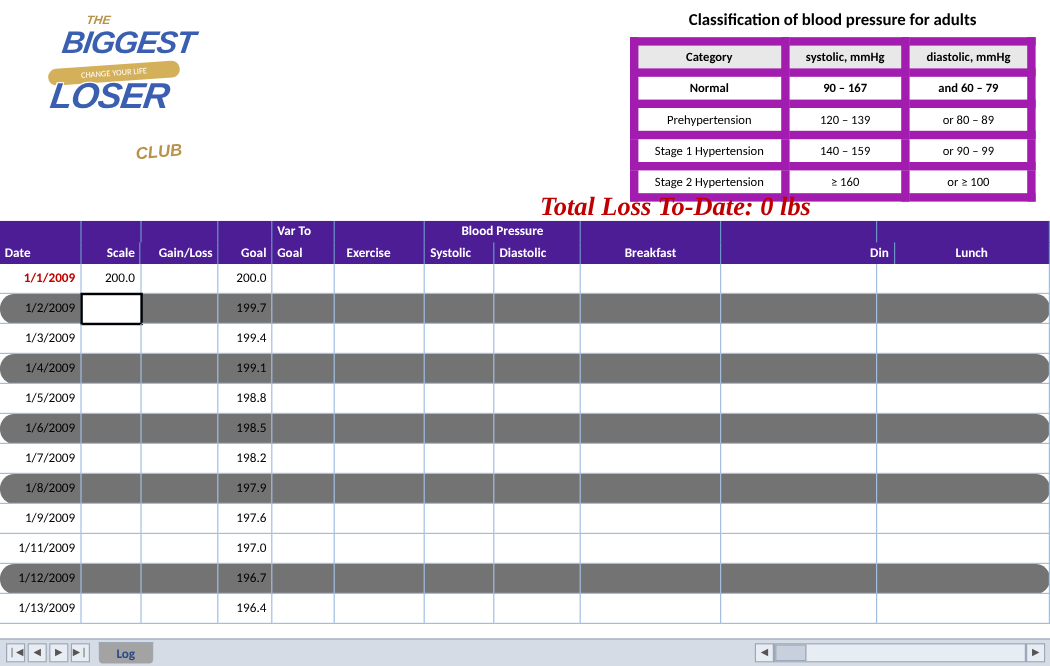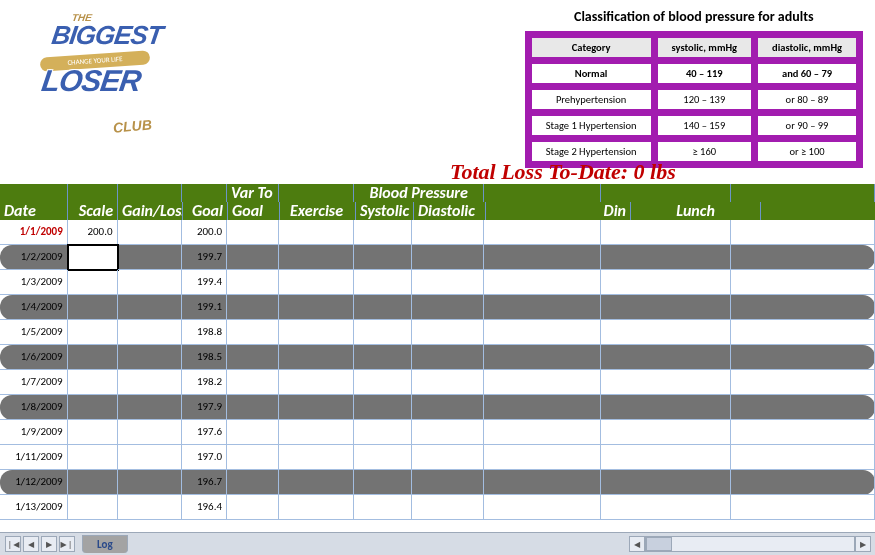--- a/index.html
+++ b/index.html
@@ -18,21 +18,21 @@
 .bp-title { text-align: center; font-weight: bold; font-size: 14px; padding: 4px 0 6px 0; }
 .bp-table { border-collapse: collapse; font-size: 10.5px; }
 .bp-table th, .bp-table td { border: 7px solid #a21caf; padding: 3px 14px; text-align: center; }
 .bp-table th { background: #e8e8e8; font-weight: bold; }
 .bp-bold td { font-weight: bold; }
 
 .total-loss { position: absolute; top: 159px; left: 450px; font-family: 'Brush Script MT', cursive; font-weight: bold; font-style: italic; font-size: 22px; color: #c00000; }
 
 .grid-wrap { position: absolute; top: 184px; left: 0; right: 0; bottom: 23px; overflow: hidden; }
 
-.hdr { background: #4d7c0f; color: #fff; font-weight: bold; font-size: 16px; font-style: italic; }
+.hdr { background: #4c1d95; color: #fff; font-weight: bold; font-size: 11px; }
 .hdr-row1, .hdr-row2 { display: flex; height: 18px; line-height: 18px; }
 .hdr-cell { border-right: 1px solid #6b95c8; padding: 0 4px; text-align: right; overflow: hidden; white-space: nowrap; }
 .hdr-cell.center { text-align: center; }
 .hdr-cell.left { text-align: left; }
 
 .c-date { width: 68px; }
 .c-scale { width: 50px; }
 .c-gl { width: 65px; }
 .c-goal { width: 45px; }
 .c-var { width: 52px; }
@@ -77,21 +77,21 @@
       <thead>
           <tr id="bp-head">
             <th>Category</th>
             <th>systolic, mmHg</th>
             <th>diastolic, mmHg</th>
           </tr>
         </thead>
       <tbody id="bp-body">
           <tr class="bp-bold">
             <td>Normal</td>
-            <td>40 – 119</td>
+            <td>90 – 167</td>
             <td>and 60 – 79</td>
           </tr>
           <tr>
             <td>Prehypertension</td>
             <td>120 – 139</td>
             <td>or 80 – 89</td>
           </tr>
           <tr>
             <td>Stage 1 Hypertension</td>
             <td>140 – 159</td>
@@ -125,20 +125,21 @@
     </div>
     <div class="hdr-row2">
       <div class="hdr-cell c-date left" style="">Date</div>
       <div class="hdr-cell c-scale">Scale</div>
       <div class="hdr-cell c-gl">Gain/Loss</div>
       <div class="hdr-cell c-goal">Goal</div>
       <div class="hdr-cell c-var left">Goal</div>
       <div class="hdr-cell c-ex left" style="padding-left:10px">Exercise</div>
       <div class="hdr-cell c-sys left">Systolic</div>
       <div class="hdr-cell c-dia left">Diastolic</div>
+      <div class="hdr-cell c-bfast center">Breakfast</div>
       <div class="hdr-cell c-dinner">Din</div>
       <div class="hdr-cell c-lunch center">Lunch</div>
     </div>
   </div>
   <div class="data-rows" id="data-rows">
       <div class="data-row first">
         <div class="data-cell c-date">1/1/2009</div>
         <div class="data-cell c-scale">200.0</div>
         <div class="data-cell c-gl"></div>
         <div class="data-cell c-goal">200.0</div>

